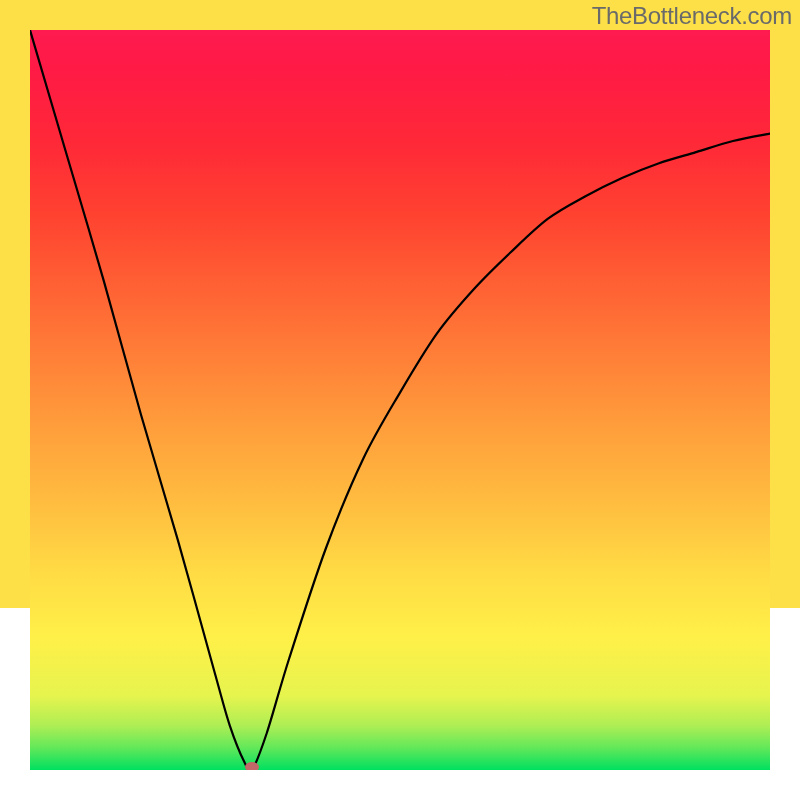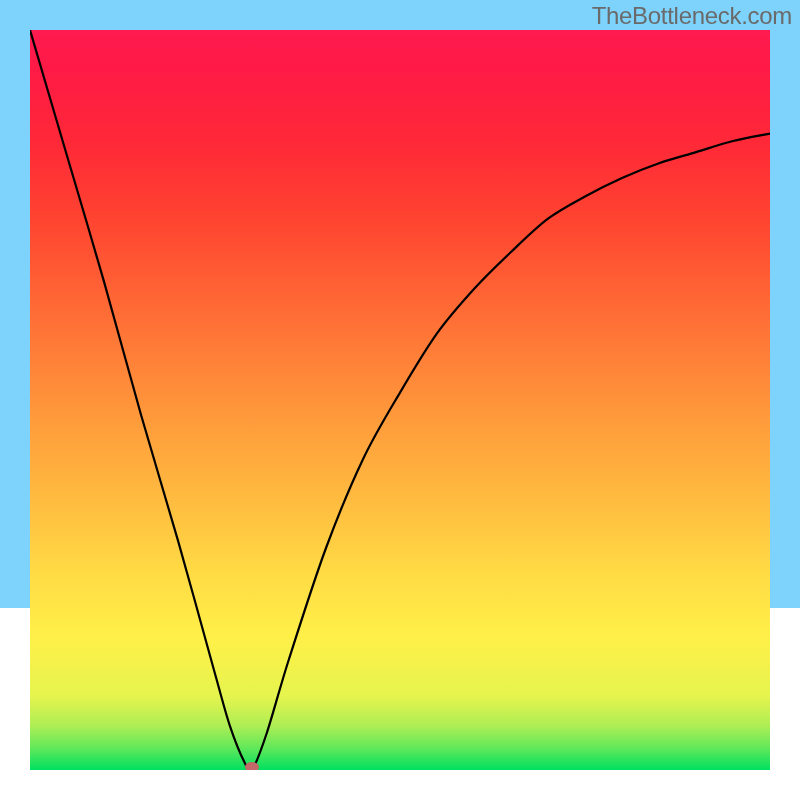--- a/index.html
+++ b/index.html
@@ -7,21 +7,21 @@
     padding: 0;
     background: #ffffff;
     width: 800px;
     height: 800px;
     overflow: hidden;
   }
   .container {
     position: relative;
     width: 800px;
     height: 608px;
-    background: #7dd3fc;
+    background: #fde047;
   }
   .watermark {
     position: absolute;
     top: 2px;
     right: 8px;
     color: #6a6a6a;
     font-family: Arial, Helvetica, sans-serif;
     font-size: 24px;
     font-weight: 500;
     z-index: 10;

